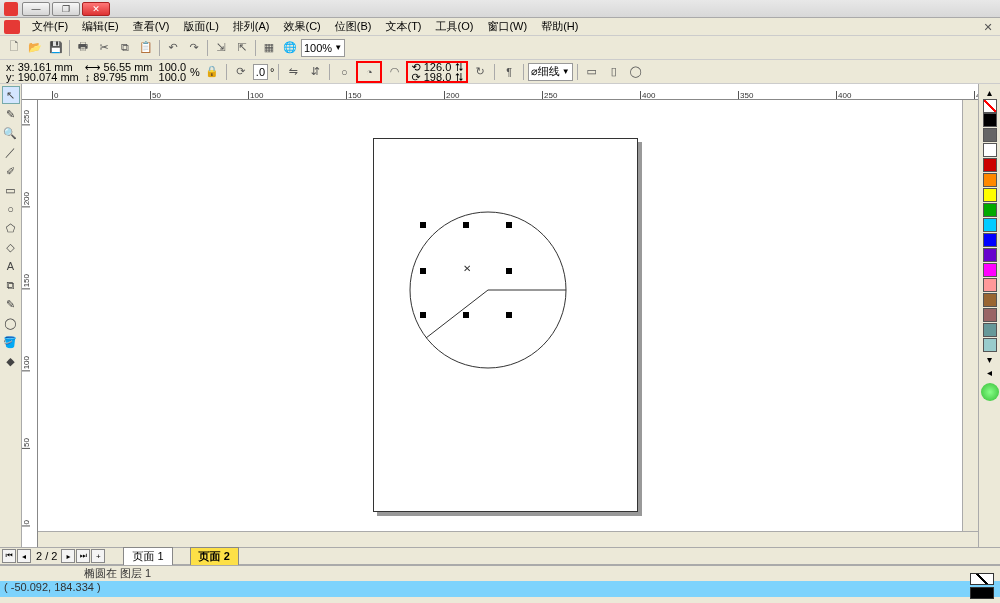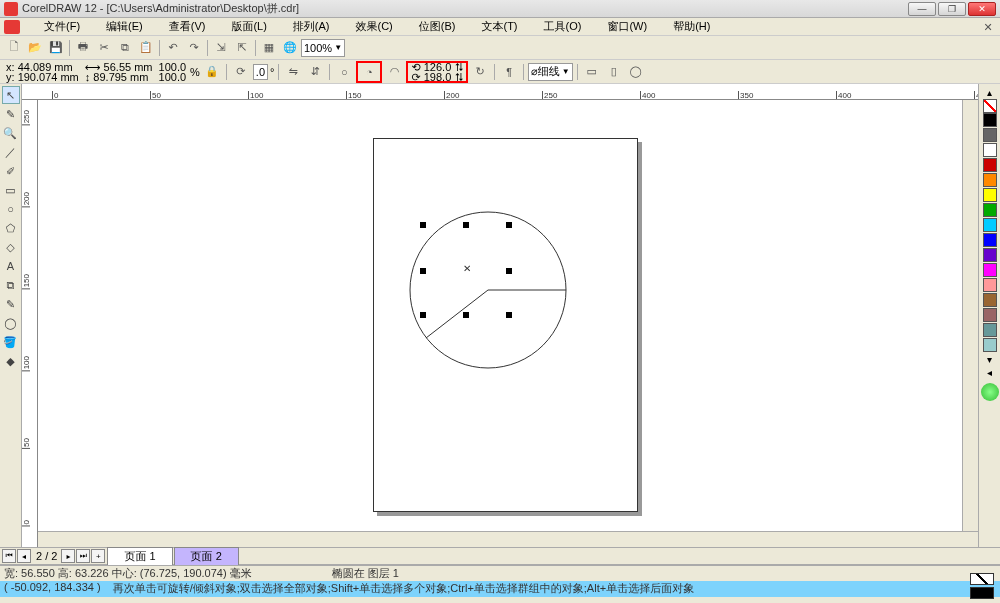--- a/index.html
+++ b/index.html
@@ -4,21 +4,21 @@
 <style>
 *{box-sizing:border-box;margin:0;padding:0;font-family:"Microsoft YaHei",SimSun,Arial,sans-serif;font-size:11px;user-select:none}
 body{background:#ece9d8;width:1000px;height:603px;overflow:hidden;position:relative}
 .titlebar{height:18px;background:linear-gradient(#e8e8e8,#d8d8d8);display:flex;align-items:center;padding:0 4px;border-bottom:1px solid #aaa}
 .titlebar .icon{width:14px;height:14px;background:#e53935;border-radius:2px;margin-right:4px}
 .titlebar .title{flex:1;color:#333;font-size:11px}
 .winbtns{display:flex;gap:2px}
 .winbtn{width:28px;height:14px;background:linear-gradient(#f7f7f7,#d5d5d5);border:1px solid #888;border-radius:2px;display:flex;align-items:center;justify-content:center;font-size:9px;color:#333}
 .winbtn.close{background:linear-gradient(#f77,#d33);color:#fff;border-color:#a22}
 .doc-close{position:absolute;right:4px;top:20px;width:16px;height:14px;display:flex;align-items:center;justify-content:center;color:#555;font-size:11px}
-.menubar{height:18px;background:#ece9d8;display:flex;align-items:center;padding:0 4px;gap:14px;border-bottom:1px solid #ccc}
+.menubar{height:18px;background:#ece9d8;display:flex;align-items:center;padding:0 4px;gap:2px;border-bottom:1px solid #ccc}
 .menubar .mlogo{width:16px;height:14px;background:#e53935;border-radius:2px;margin-right:4px}
 .menuitem{padding:1px 6px;color:#000}
 .toolbar{height:24px;background:#ece9d8;display:flex;align-items:center;padding:0 4px;gap:1px;border-bottom:1px solid #ccc}
 .tbtn{width:20px;height:20px;display:flex;align-items:center;justify-content:center;color:#555;border:1px solid transparent;border-radius:2px}
 .tsep{width:1px;height:16px;background:#aaa;margin:0 2px}
 .tdrop{display:flex;align-items:center;border:1px solid #999;background:#fff;height:18px;padding:0 2px;font-size:10px}
 .tdrop .caret{margin-left:2px;font-size:8px}
 .propbar{height:24px;background:#ece9d8;display:flex;align-items:center;padding:0 4px;gap:2px;border-bottom:1px solid #ccc;font-size:10px}
 .coordbox{display:flex;flex-direction:column;line-height:10px;font-size:9px;padding:0 2px}
 .coordbox span{white-space:nowrap}
@@ -39,35 +39,34 @@
 .colorbar .arrow{font-size:10px;margin:1px 0}
 .canvas-area{position:absolute;left:38px;right:22px;top:16px;bottom:16px;background:#fff;overflow:hidden}
 .page{position:absolute;left:335px;top:38px;width:265px;height:374px;background:#fff;border:1px solid #333;box-shadow:4px 4px 0 #999}
 .pie{position:absolute;left:370px;top:110px}
 .handle{position:absolute;width:6px;height:6px;background:#000}
 .center-x{position:absolute;font-size:10px;color:#333}
 .scroll-h{position:absolute;left:38px;right:22px;bottom:0;height:16px;background:#ece9d8;border-top:1px solid #aaa;display:flex;align-items:center}
 .scroll-v{position:absolute;right:22px;top:16px;bottom:16px;width:16px;background:#ece9d8;border-left:1px solid #aaa}
 .pagetabs{height:18px;background:#ece9d8;display:flex;align-items:center;padding:0 2px;border-top:1px solid #aaa;border-bottom:1px solid #aaa;font-size:10px}
 .navbtn{width:14px;height:14px;border:1px solid #888;background:#f4f4f4;display:flex;align-items:center;justify-content:center;font-size:8px;margin-right:1px}
-.ptab{padding:1px 16px;border:1px solid #888;background:#fff;margin-left:1px;border-bottom:none}
-.ptab.active{background:#c4b5fd;font-weight:normal}
+.ptab{padding:1px 8px;border:1px solid #888;background:#fff;margin-left:17px;border-bottom:none}
+.ptab.active{background:#fde047;font-weight:bold}
 .statusbar{height:16px;background:#ece9d8;display:flex;align-items:center;padding:0 4px;font-size:10px;color:#333;border-top:1px solid #aaa}
 .statusbar2{height:16px;background:#7dd3fc;display:flex;align-items:flex-start;padding:0 4px;font-size:10px;color:#333}
 .status-swatch{position:absolute;right:6px;bottom:4px;display:flex;flex-direction:column;gap:2px}
 .status-swatch .sw{width:24px;height:12px;border:1px solid #333}
 .green-badge{width:18px;height:18px;background:radial-gradient(#8f8,#3b3);border-radius:50%;margin-top:4px}
 svg{overflow:visible}
 </style>
 </head>
 <body>
 
 <div class="titlebar">
   <div class="icon"></div>
-  <div class="title">CorelDRAW 12 - [C:\Users\Administrator\Desktop\拼.cdr]</div>
   <div class="winbtns">
     <div class="winbtn">—</div>
     <div class="winbtn">❐</div>
     <div class="winbtn close">✕</div>
   </div>
 </div>
 <div class="doc-close">✕</div>
 
 <div class="menubar">
   <div class="mlogo"></div>
@@ -103,21 +102,21 @@
   <div class="tbtn">▦</div>
   <div class="tbtn">🌐</div>
   <div class="tdrop">
     <span>100%</span>
     <span class="caret">▼</span>
   </div>
 </div>
 
 <div class="propbar">
   <div class="coordbox">
-    <span><span>x:</span> <span>44.089 mm</span></span>
+    <span><span>x:</span> <span>39.161 mm</span></span>
     <span><span>y:</span> <span>190.074 mm</span></span>
   </div>
   <div class="coordbox">
     <span>⟷ <span>56.55 mm</span></span>
     <span>↕ <span>89.795 mm</span></span>
   </div>
   <div class="coordbox">
     <span>100.0</span>
     <span>100.0</span>
   </div>
@@ -254,24 +253,22 @@
   <div class="navbtn">◂</div>
   <span style="padding:0 4px">2 / 2</span>
   <div class="navbtn">▸</div>
   <div class="navbtn">⏭</div>
   <div class="navbtn">+</div>
   <div class="ptab">页面 1</div>
   <div class="ptab active">页面 2</div>
 </div>
 
 <div class="statusbar">
-  <span>宽: 56.550 高: 63.226 中心: (76.725, 190.074) 毫米</span>
   <span style="margin-left:80px">椭圆在 图层 1</span>
 </div>
 <div class="statusbar2">
   <span>( -50.092, 184.334 )</span>
-  <span style="margin-left:12px">再次单击可旋转/倾斜对象;双击选择全部对象;Shift+单击选择多个对象;Ctrl+单击选择群组中的对象;Alt+单击选择后面对象</span>
 </div>
 
 <div class="status-swatch">
   <div class="sw" style="background:linear-gradient(45deg,#fff 45%,#000 45%,#000 55%,#fff 55%)"></div>
   <div class="sw" style="background:#000"></div>
 </div>
 
 </body></html>

